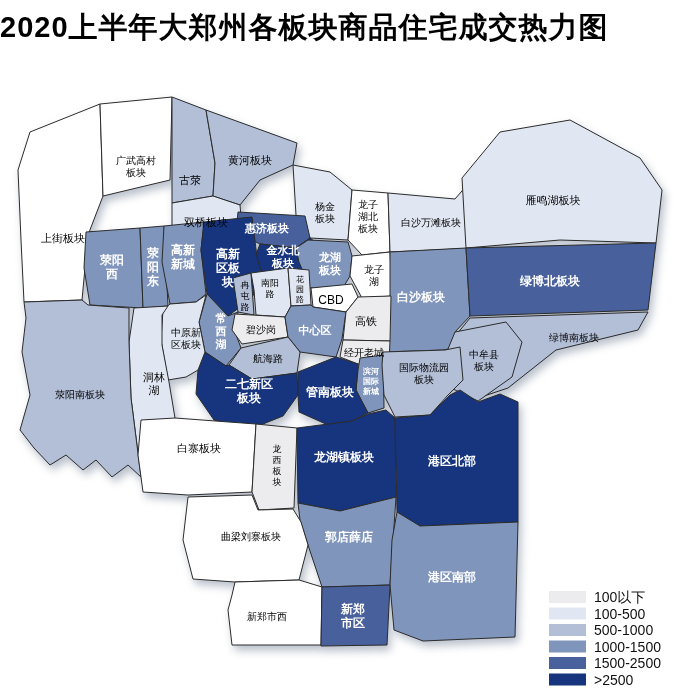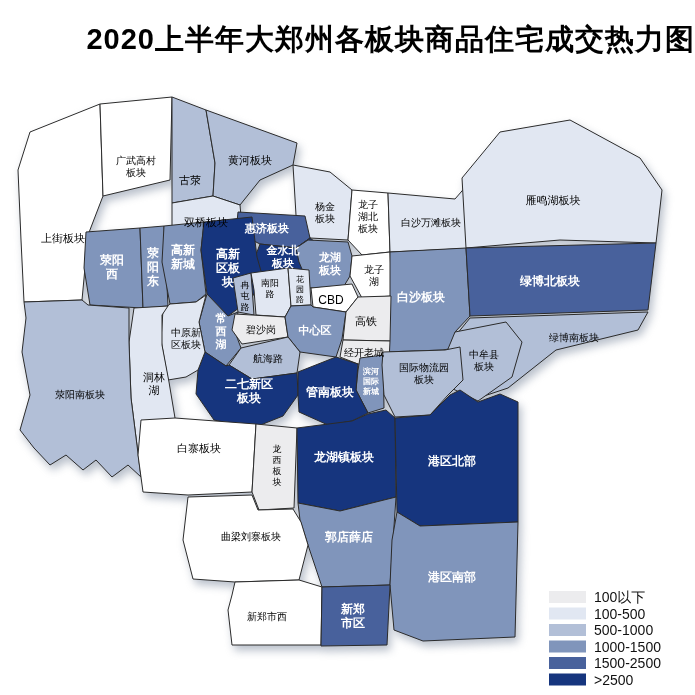--- a/index.html
+++ b/index.html
@@ -1,18 +1,18 @@
 <!DOCTYPE html>
 <html><head>
 <meta charset="utf-8">
 <style>
   html,body{margin:0;padding:0;background:#fff;}
   .stage{position:relative;width:695px;height:695px;background:#ffffff;overflow:hidden;
          font-family:"Liberation Sans","DejaVu Sans",sans-serif;}
-  .title{position:absolute;top:20px;left:0;width:695px;margin:0;text-align:right;
+  .title{position:absolute;top:8px;left:0;width:695px;margin:0;text-align:left;
          font-size:29px;font-weight:800;letter-spacing:1px;color:#000;}
   #map-svg{position:absolute;top:0;left:0;}
   .regions-layer{filter:drop-shadow(3px 5px 4px rgba(100,115,140,.45));}
   polygon.region{stroke:#2b2b2b;stroke-width:1;stroke-linejoin:round;}
   text.rlabel{text-anchor:middle;}
   text.rlabel.dark{fill:#000;font-weight:400;}
   text.rlabel.light{fill:#fff;font-weight:700;}
   text.legend-text{fill:#111;font-size:14px;text-anchor:start;}
 </style>
 </head>

